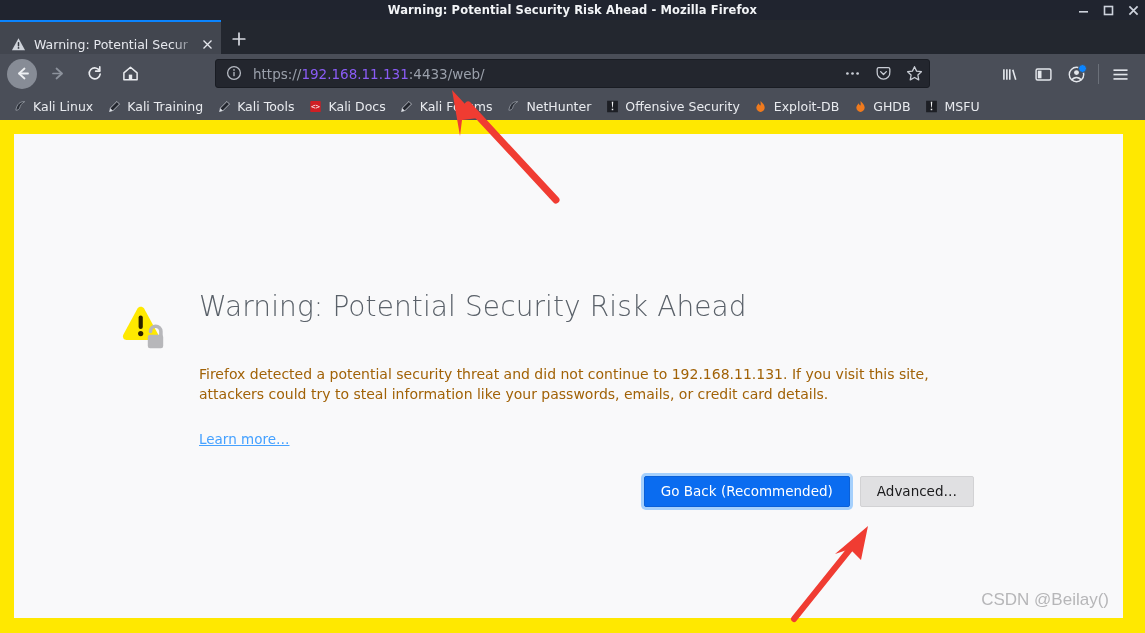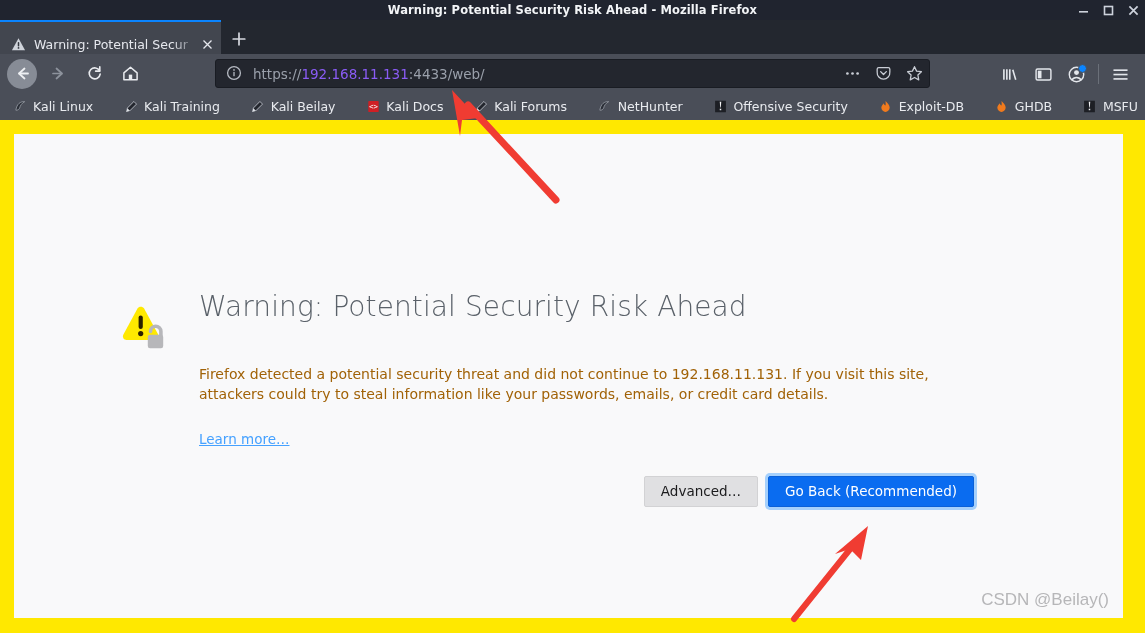--- a/index.html
+++ b/index.html
@@ -149,21 +149,20 @@
   }
 
   
   .bookmarks {
     position: absolute; left: 0; top: 93px;
     width: 1145px; height: 27px;
     background: #4a4e58;
     display: flex; align-items: center;
     padding-left: 6px;
     box-sizing: border-box;
-    justify-content: space-between;
   }
   .bm {
     display: flex; align-items: center;
     height: 22px; padding: 0 7px;
     font-size: 12.5px; color: #e9ebef;
     white-space: nowrap;
   }
   .bm-ico {
     width: 14px; height: 14px; margin-right: 6px;
     display: flex; align-items: center; justify-content: center;
@@ -414,21 +413,21 @@
       <span>Kali Training</span>
     </div>
 
     <div class="bm">
       <span class="bm-ico">
         <svg width="13" height="13" viewBox="0 0 14 14">
             <path d="M9.6 1.6 L12.4 4.4 L5 11.8 L2.2 9 Z" fill="#23262e" stroke="#c6cad2" stroke-width="0.9"></path>
             <path d="M2.2 9 L1.2 12.8 L5 11.8" fill="#dfe2e7"></path>
           </svg>
       </span>
-      <span>Kali Beilay</span>
+      <span>Kali Tools</span>
     </div>
 
     <div class="bm">
       <span class="bm-ico">
         <svg width="13" height="13" viewBox="0 0 14 14">
             <rect x="1.4" y="1" width="11.2" height="12" rx="1" fill="#cf1f24"></rect>
             <text x="7" y="10" font-size="8" font-family="DejaVu Sans Mono, monospace" fill="#ffffff" text-anchor="middle">&lt;&gt;</text>
           </svg>
       </span>
       <span>Kali Docs</span>
@@ -510,22 +509,22 @@
             </svg>
           </div>
           <div class="err-title">Warning: Potential Security Risk Ahead</div>
         </div>
 
         <div class="err-para">Firefox detected a potential security threat and did not continue to 192.168.11.131. If you visit this site, attackers could try to steal information like your passwords, emails, or credit card details.</div>
 
         <a class="err-link" href="#">Learn more…</a>
 
         <div class="err-buttons">
+          <div class="btn btn-primary">Go Back (Recommended)</div>
           <div class="btn btn-default">Advanced…</div>
-          <div class="btn btn-primary">Go Back (Recommended)</div>
         </div>
 
       </div>
 
       <div class="watermark">CSDN @Beilay()</div>
     </div>
   </div>
 
   <svg class="annot" viewBox="0 0 1145 633">
     <g>

